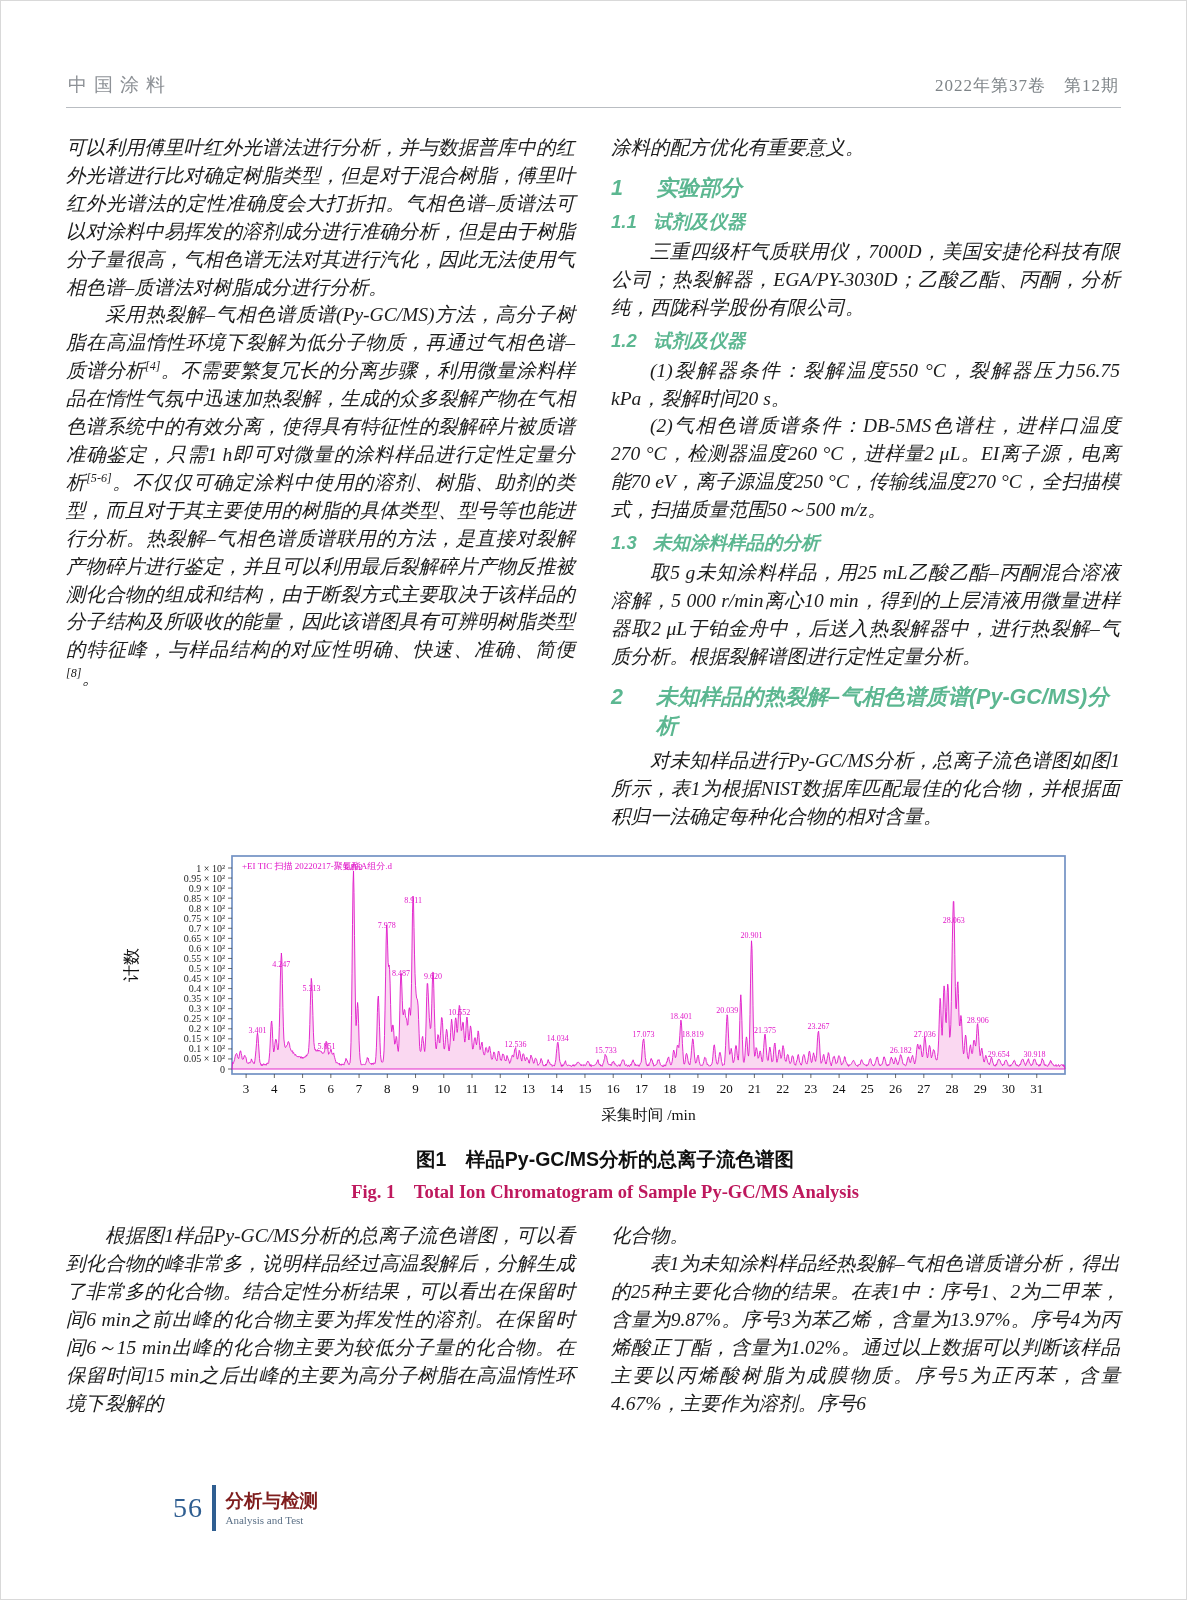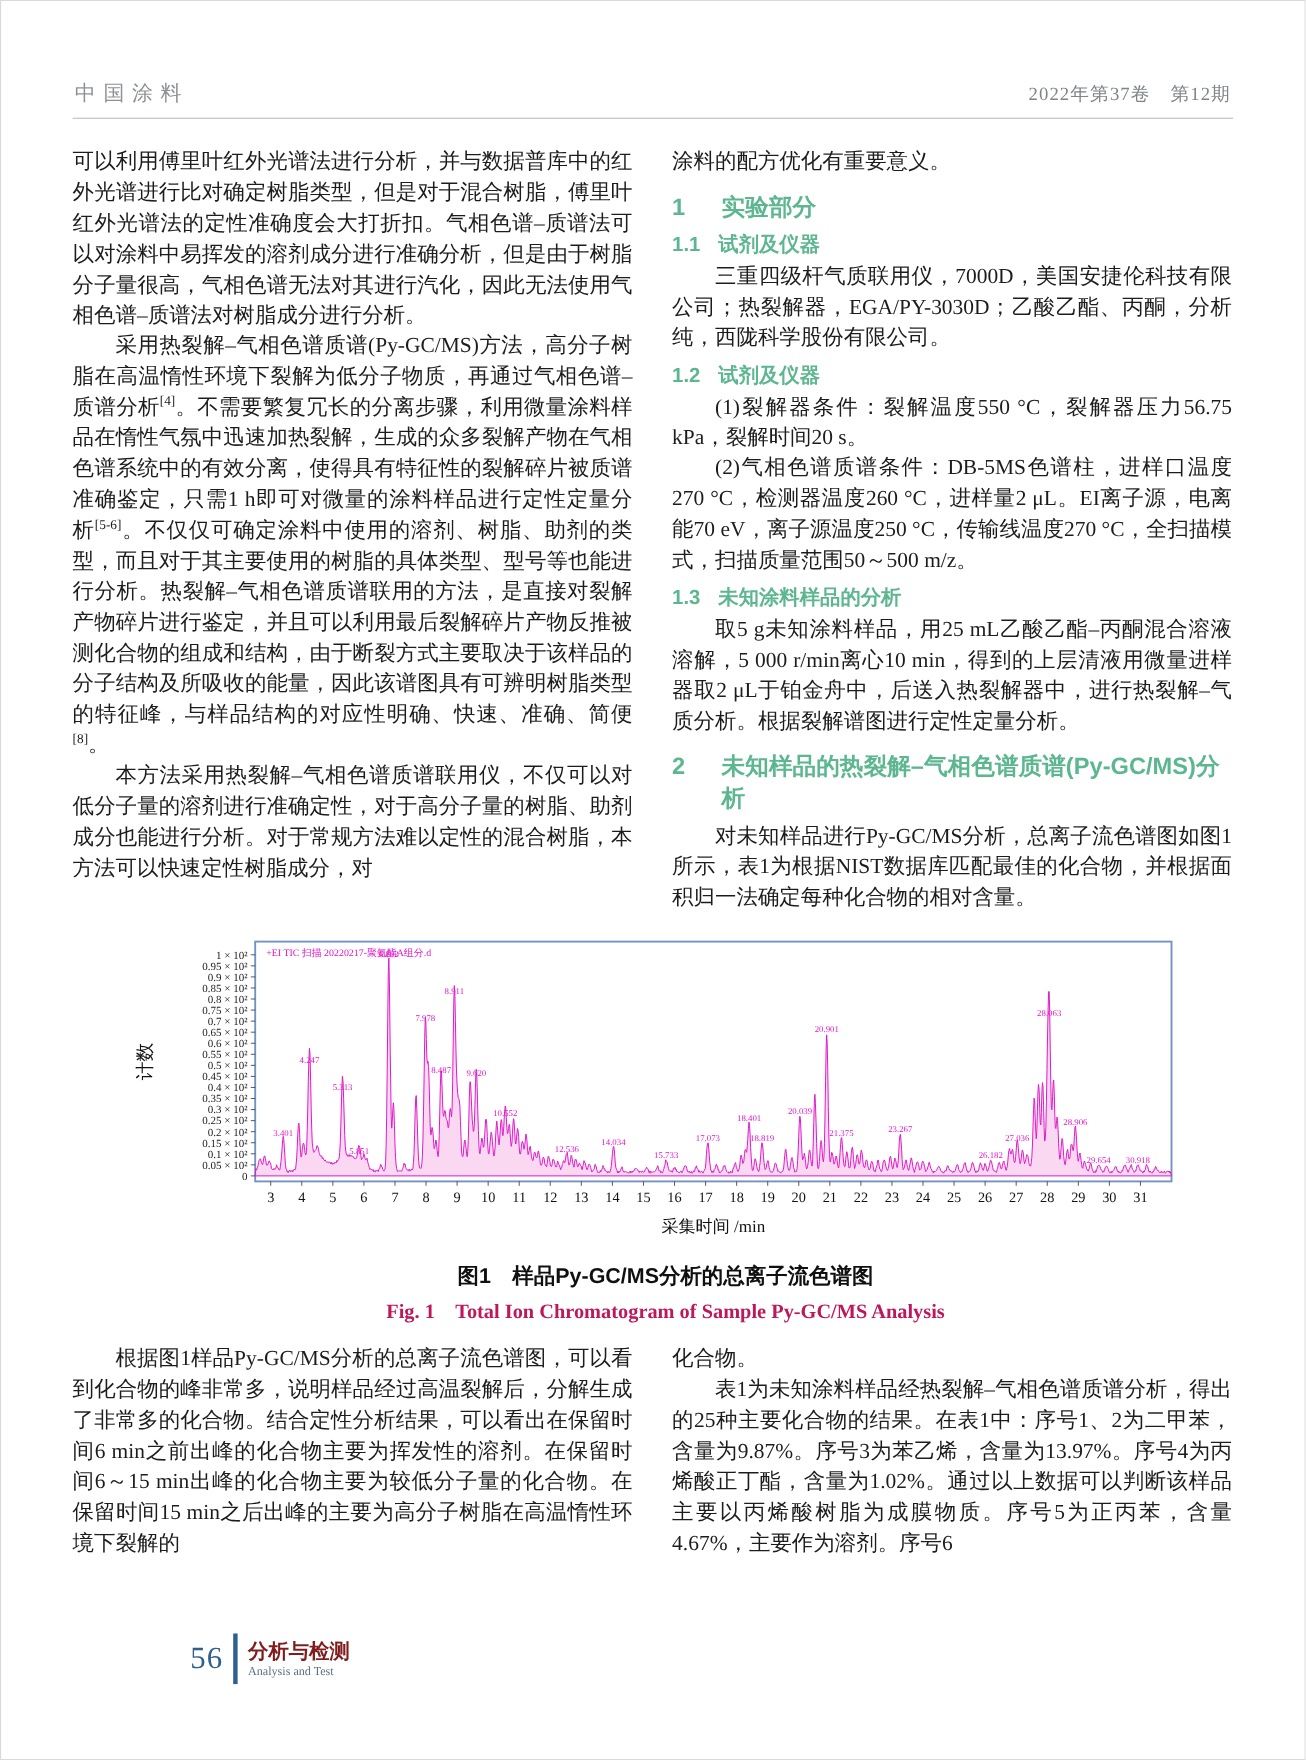--- a/index.html
+++ b/index.html
@@ -5,21 +5,21 @@
   html,body{margin:0;padding:0;background:#fff;}
   .page{
     position:relative;width:1187px;height:1600px;margin:0 auto;background:#ffffff;
     overflow:hidden;color:#1c1c1c;box-shadow:0 0 0 1px #d9d9d9 inset;
     font-family:"Liberation Serif","DejaVu Serif",serif;
   }
   .hdr{display:flex;justify-content:space-between;align-items:center;
        margin:0 66px;padding:72px 2px 9px 2px;border-bottom:1.5px solid #b9bdc2;}
   .journal{color:#8d9196;font-size:19px;letter-spacing:7px;}
   .issue{color:#7e8488;font-size:17px;letter-spacing:1px;}
-  .cols{display:flex;gap:36px;margin:26px 67px 0 66px;}
+  .cols{display:flex;gap:36px;margin:26px 67px 0 66px;font-style:italic;}
   .col{flex:1;font-size:19.5px;line-height:27.9px;text-align:justify;}
   p{margin:0;}
   .indent{text-indent:2em;}
   sup{font-size:0.62em;line-height:0;}
   h1.sec,h2.sec{display:flex;color:#5cb791;font-family:"Liberation Sans","DejaVu Sans",sans-serif;
        font-weight:bold;text-align:left;}
   h1.sec{font-size:21.5px;line-height:29px;margin:12px 0 6px;}
   h2.sec{font-size:18.5px;line-height:24px;margin:7px 0 4px;}
   h1.sec .num{flex:0 0 45px;}
   h2.sec .num{flex:0 0 42px;}
@@ -45,21 +45,20 @@
 
   <div class="hdr">
     <span class="journal">中国涂料</span>
     <span class="issue">2022年第37卷　第12期</span>
   </div>
 
   <div class="cols">
     <div class="col">
       <p>可以利用傅里叶红外光谱法进行分析，并与数据普库中的红外光谱进行比对确定树脂类型，但是对于混合树脂，傅里叶红外光谱法的定性准确度会大打折扣。气相色谱–质谱法可以对涂料中易挥发的溶剂成分进行准确分析，但是由于树脂分子量很高，气相色谱无法对其进行汽化，因此无法使用气相色谱–质谱法对树脂成分进行分析。</p>
       <p class="indent">采用热裂解–气相色谱质谱(Py-GC/MS)方法，高分子树脂在高温惰性环境下裂解为低分子物质，再通过气相色谱–质谱分析<sup>[4]</sup>。不需要繁复冗长的分离步骤，利用微量涂料样品在惰性气氛中迅速加热裂解，生成的众多裂解产物在气相色谱系统中的有效分离，使得具有特征性的裂解碎片被质谱准确鉴定，只需1 h即可对微量的涂料样品进行定性定量分析<sup>[5-6]</sup>。不仅仅可确定涂料中使用的溶剂、树脂、助剂的类型，而且对于其主要使用的树脂的具体类型、型号等也能进行分析。热裂解–气相色谱质谱联用的方法，是直接对裂解产物碎片进行鉴定，并且可以利用最后裂解碎片产物反推被测化合物的组成和结构，由于断裂方式主要取决于该样品的分子结构及所吸收的能量，因此该谱图具有可辨明树脂类型的特征峰，与样品结构的对应性明确、快速、准确、简便<sup>[8]</sup>。</p>
-      <p class="indent">本方法采用热裂解–气相色谱质谱联用仪，不仅可以对低分子量的溶剂进行准确定性，对于高分子量的树脂、助剂成分也能进行分析。对于常规方法难以定性的混合树脂，本方法可以快速定性树脂成分，对</p>
     </div>
     <div class="col">
       <p>涂料的配方优化有重要意义。</p>
       <h1 class="sec">
         <span class="num">1</span>
         <span class="ttl">实验部分</span>
       </h1>
       <h2 class="sec">
         <span class="num">1.1</span>
         <span class="ttl">试剂及仪器</span>

